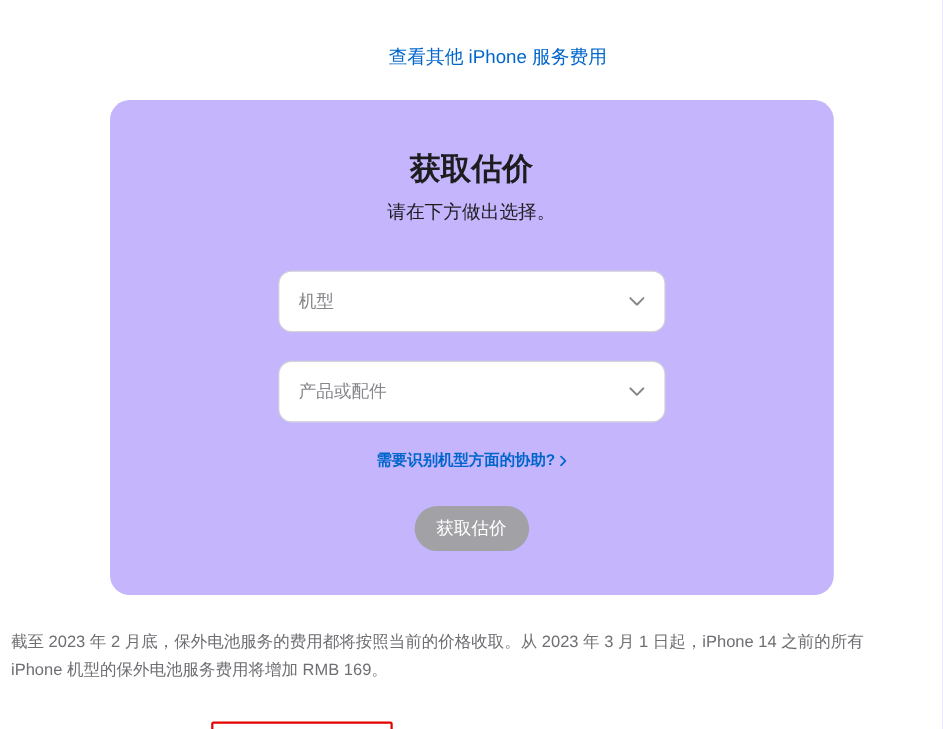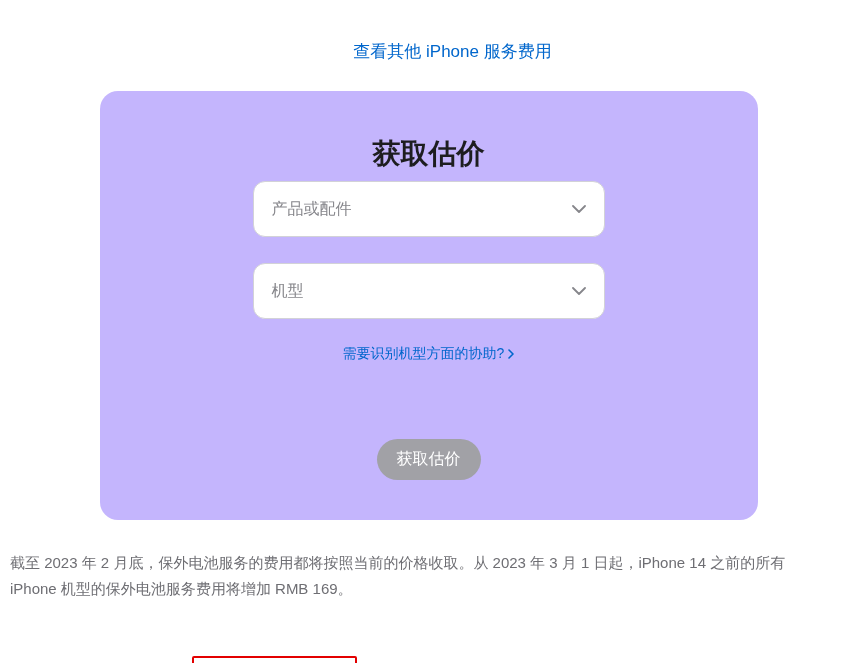--- a/index.html
+++ b/index.html
@@ -71,21 +71,22 @@
     }
     .help-link {
       text-align: center;
       font-size: 14px;
       color: #0066cc;
       cursor: pointer;
       display: flex;
       align-items: center;
       justify-content: center;
       gap: 4px;
-      margin-bottom: 76px;
+      margin-bottom: 32px;
+      font-weight: bold;
     }
     .help-link .chev {
       color: #0066cc;
       font-size: 12px;
       display: inline-flex;
     }
     .button-wrap {
       text-align: center;
     }
     .estimate-button {
@@ -116,35 +117,36 @@
       pointer-events: none;
     }
   </style>
 </head>
 <body>
 
 <div class="top-link">查看其他 iPhone 服务费用</div>
 
 <div class="card">
   <div class="card-title">获取估价</div>
+  <div class="card-subtitle">请在下方做出选择。</div>
 
   <div class="select-wrap">
     <div class="select-box">
-      <span class="select-placeholder">产品或配件</span>
+      <span class="select-placeholder">机型</span>
       <span class="chevron">
         <svg width="14" height="8" viewBox="0 0 14 8">
             <path d="M1 1 L7 7 L13 1" stroke="#86868b" stroke-width="1.8" fill="none" stroke-linecap="round" stroke-linejoin="round"></path>
           </svg>
       </span>
     </div>
   </div>
 
   <div class="select-wrap">
     <div class="select-box">
-      <span class="select-placeholder">机型</span>
+      <span class="select-placeholder">产品或配件</span>
       <span class="chevron">
         <svg width="14" height="8" viewBox="0 0 14 8">
             <path d="M1 1 L7 7 L13 1" stroke="#86868b" stroke-width="1.8" fill="none" stroke-linecap="round" stroke-linejoin="round"></path>
           </svg>
       </span>
     </div>
   </div>
 
   <div class="help-link">
     <span>需要识别机型方面的协助?</span>

